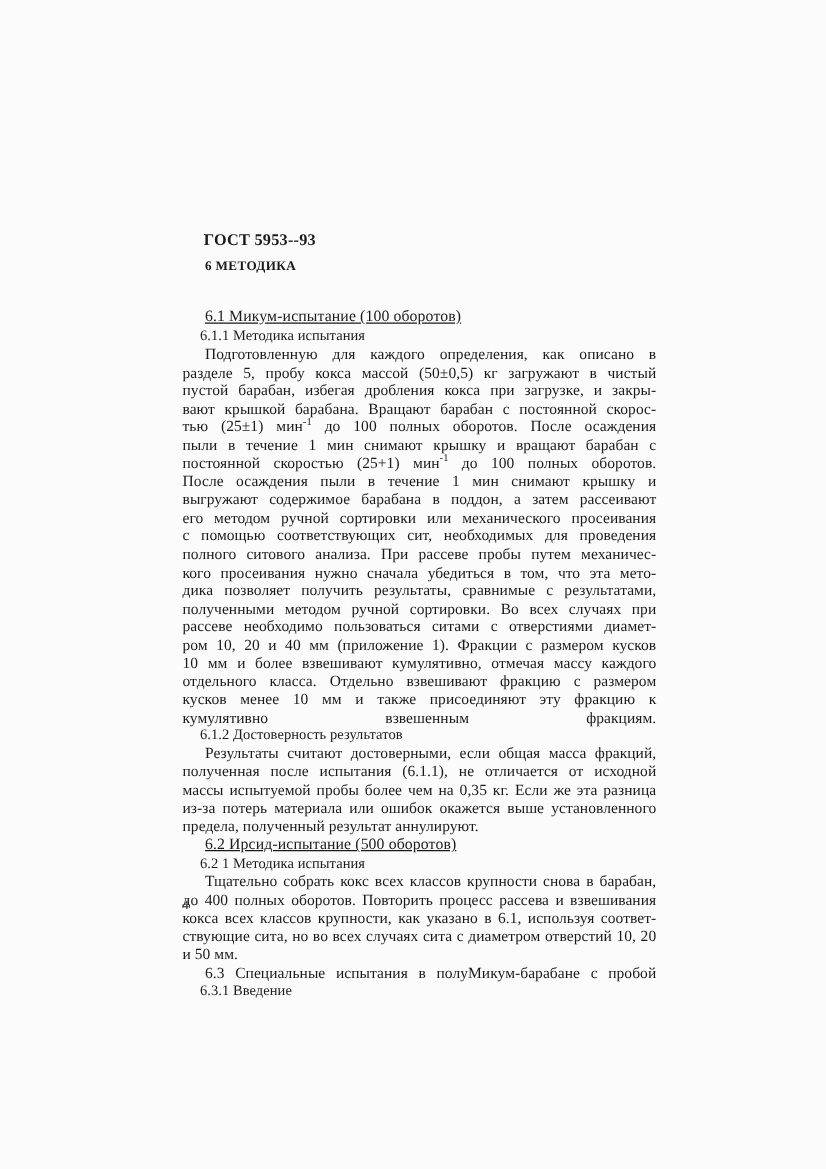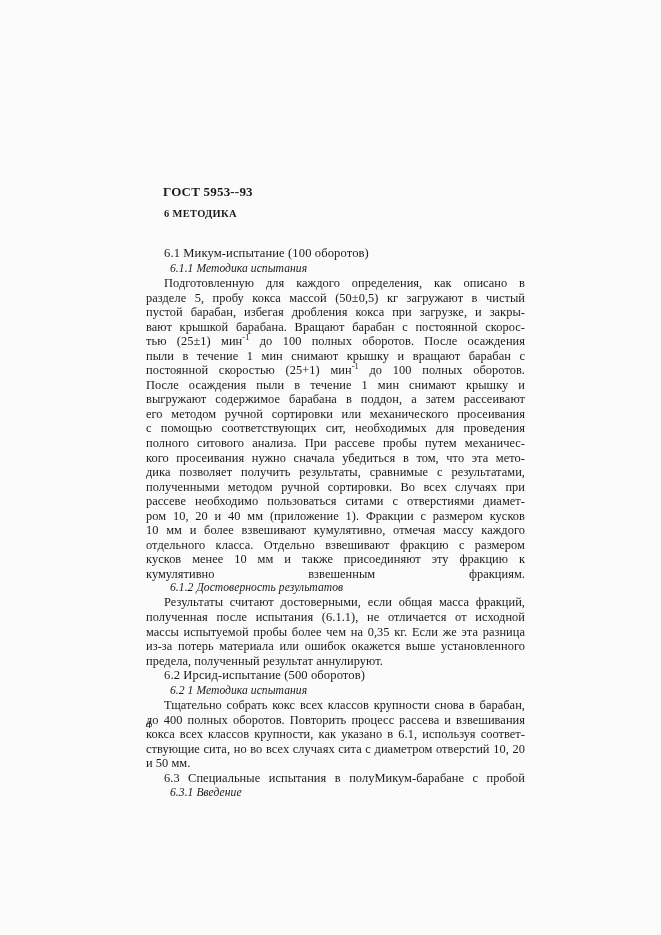--- a/index.html
+++ b/index.html
@@ -42,27 +42,27 @@
     font-size: 10.5px;
     font-weight: bold;
     letter-spacing: 0.3px;
     margin: 0 0 27px 18px;
   }
   .h-clause {
     font-size: 12.6px;
     margin: 0 0 1px 18px;
     letter-spacing: 0.1px;
     white-space: nowrap;
+    text-decoration: underline;
   }
   .h-sub {
     font-size: 11.6px;
-    margin: 0 0 1px 24px;
+    margin: 0 0 1px 14px;
     letter-spacing: 0.05px;
     white-space: nowrap;
-    font-style: italic;
   }
   .para {
     font-size: 12.4px;
     line-height: 14.55px;
     margin: 0;
     text-align: justify;
     letter-spacing: 0.05px;
   }
   .para .ln {
     display: block;

